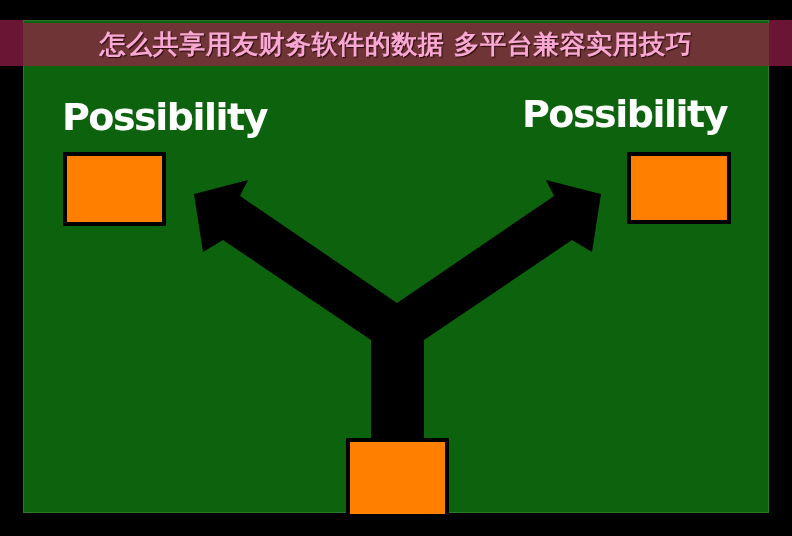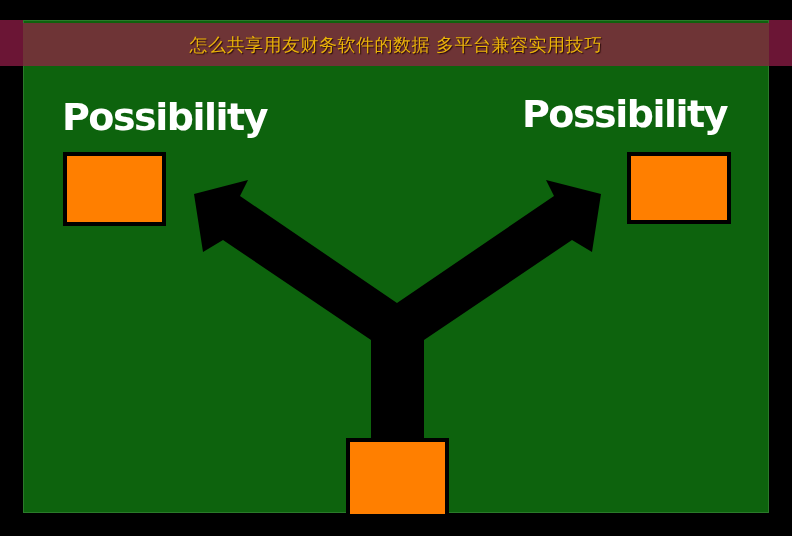--- a/index.html
+++ b/index.html
@@ -24,23 +24,23 @@
       background: #6b1535;
     }
     .banner {
       position: absolute;
       left: 23px; top: 23px;
       width: 746px; height: 43px;
       background: #6e3436;
       display: flex; align-items: center; justify-content: center;
     }
     .banner-title {
-      color: #eab308;
-      font-weight: normal;
-      font-size: 18px;
+      color: #f9a8d4;
+      font-weight: bold;
+      font-size: 26px;
       letter-spacing: 0.5px;
       text-shadow: 1px 1px 1px #2a0a0a;
       white-space: nowrap;
     }
     .label {
       position: absolute;
       color: #ffffff;
       font-family: "DejaVu Sans", "Liberation Sans", sans-serif;
       font-weight: bold;
       font-size: 38px;

